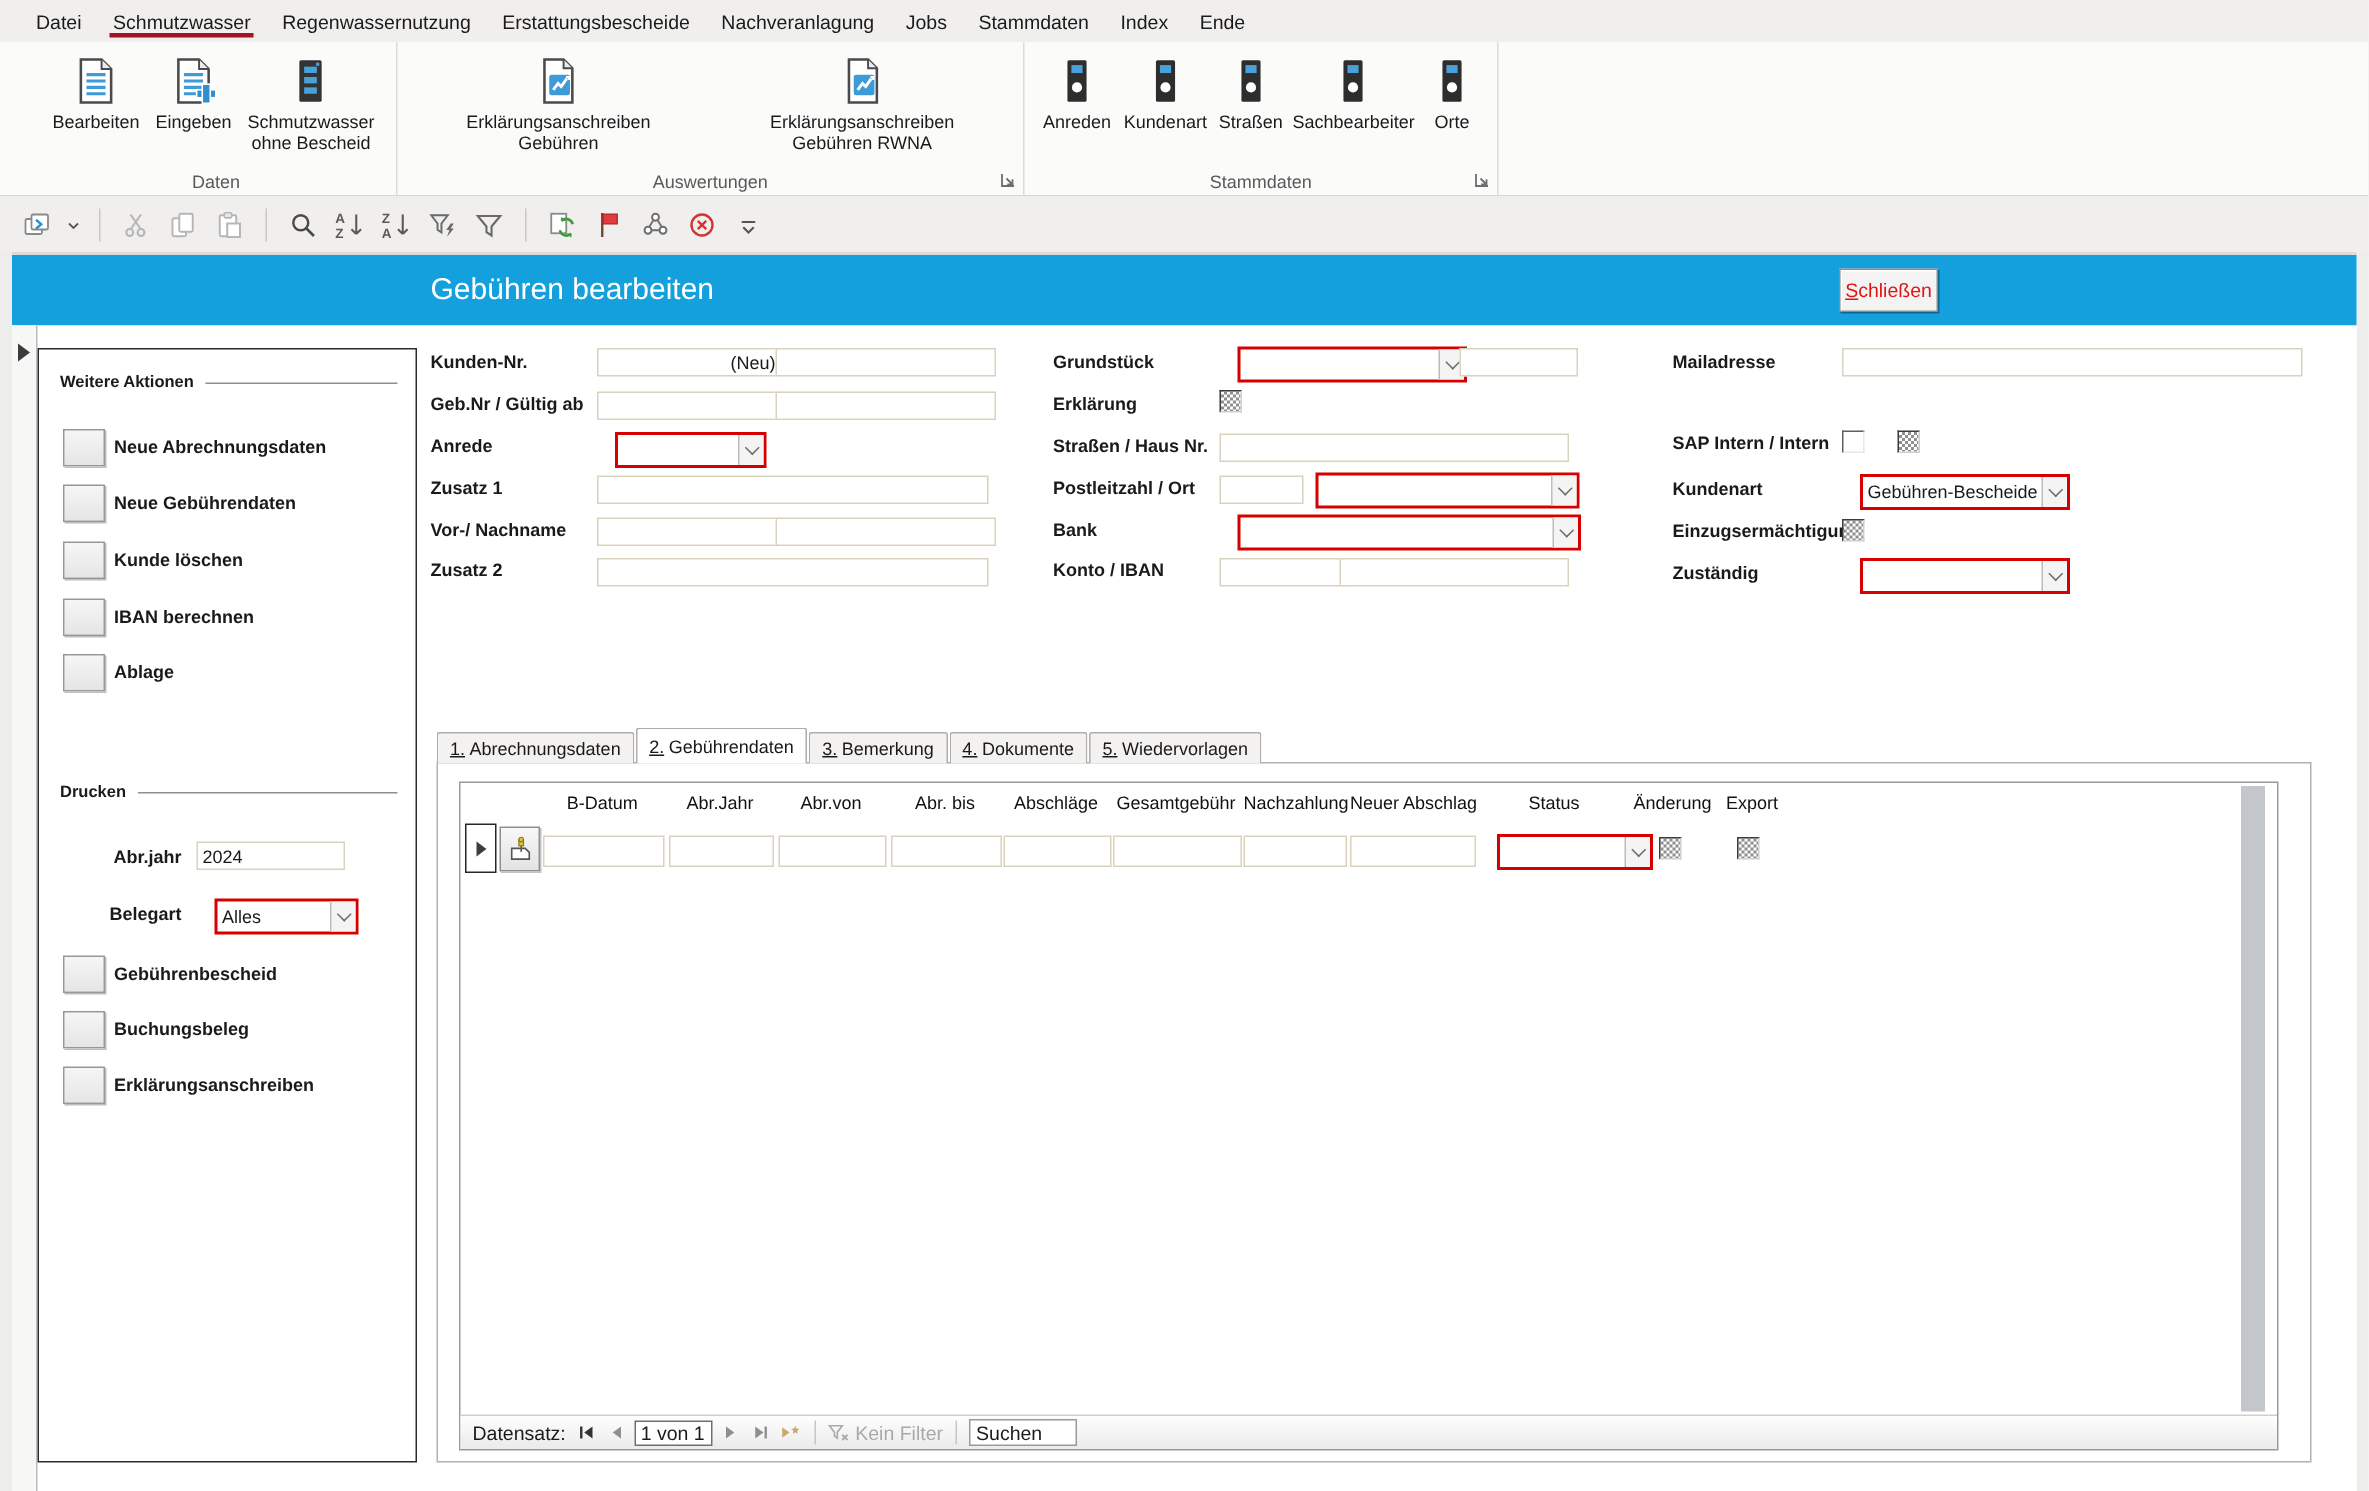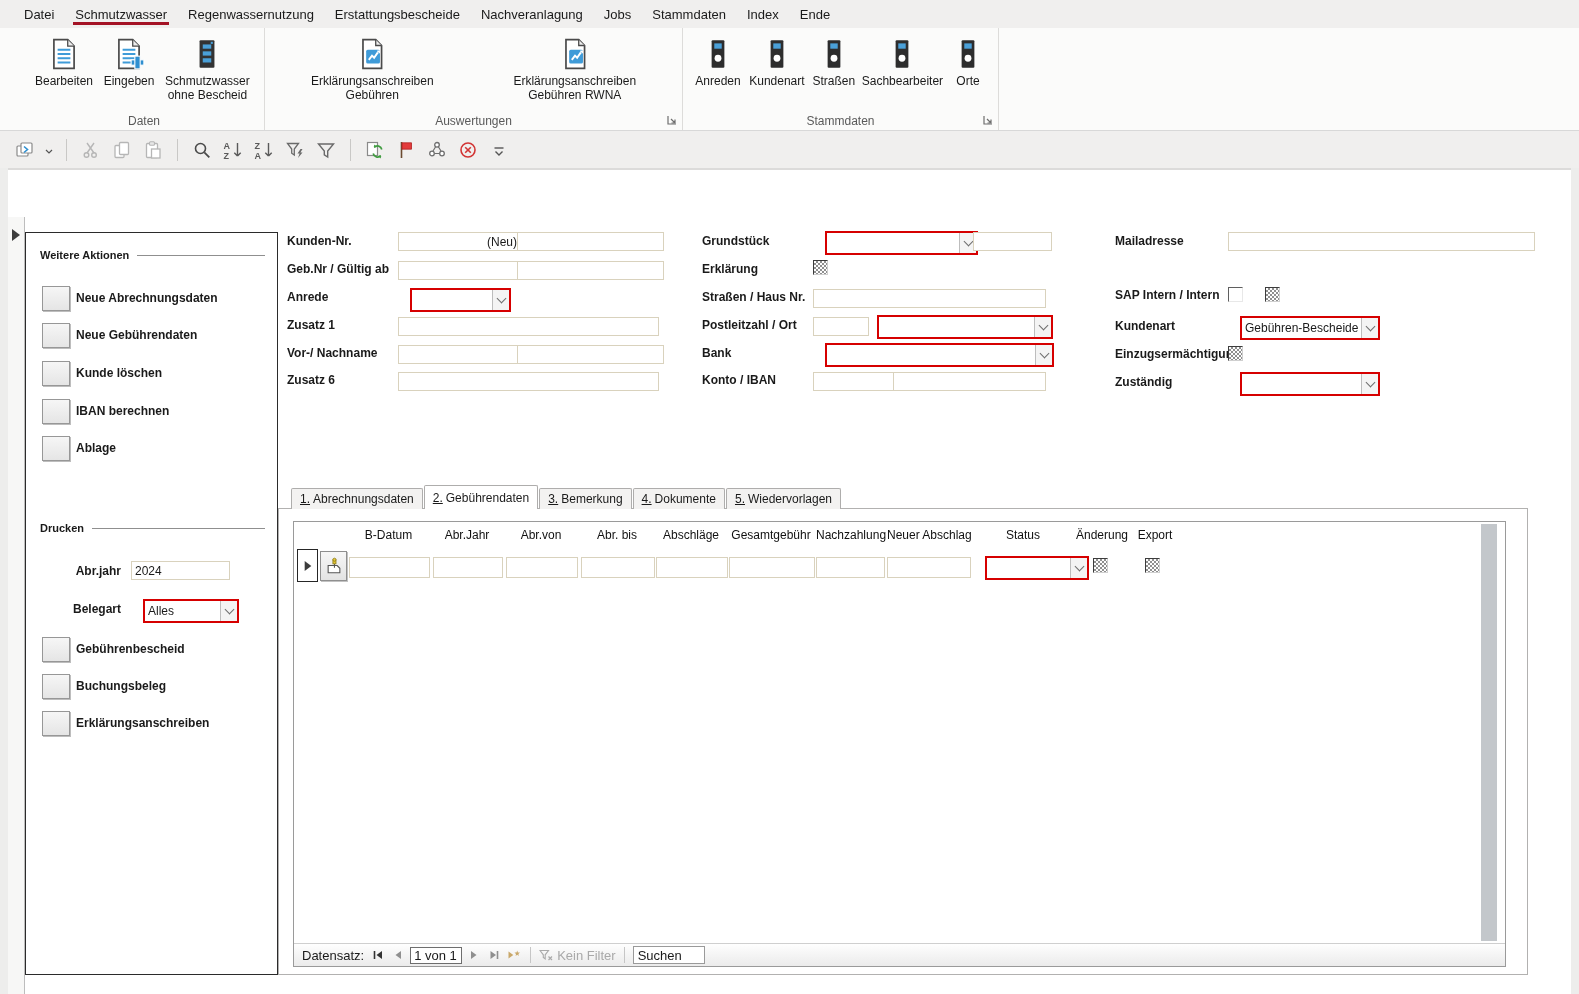--- a/index.html
+++ b/index.html
@@ -53,21 +53,21 @@
   .combo .cbtn{width:16px;border-left:1px solid #bdbdbd;background:#f4f4f4;display:flex;align-items:center;justify-content:center;}
   .chev{width:6px;height:6px;border-right:1.6px solid #6e6e6e;border-bottom:1.6px solid #6e6e6e;transform:rotate(45deg);margin-top:-3px;}
   .cb{position:absolute;width:13px;height:13px;background:#fff;border:1px solid;border-color:#5f5f5f #e8e8e8 #e8e8e8 #5f5f5f;}
   .cb.hatched{background:repeating-conic-gradient(#8f8f8f 0% 25%,#fdfdfd 0% 50%) 0 0/4px 4px;border-color:#3c3c3c #cfcfcf #cfcfcf #3c3c3c;}
   
   .tabstrip{left:291px;top:486px;height:23px;display:flex;align-items:flex-end;z-index:3;}
   .tab{height:20px;padding:0 8px;background:#f3f2f1;border:1px solid #aeadac;border-bottom:none;
      display:flex;align-items:center;font-size:12px;margin-right:1px;border-radius:2px 2px 0 0;white-space:nowrap;}
   .tab .num{text-decoration:underline;margin-right:3px;}
   .tab.active{height:23px;background:#fff;position:relative;z-index:4;}
-  .tabpage{left:278px;top:508px;width:1250px;height:467px;background:#fff;border:1px solid #b2b1b0;z-index:2;}
+  .tabpage{left:291px;top:508px;width:1250px;height:467px;background:#fff;border:1px solid #b2b1b0;z-index:2;}
   .subform{position:absolute;left:14px;top:12px;width:1211px;height:444px;border:1px solid #9a9a9a;background:#fff;}
   .ghead{position:absolute;top:6px;font-size:12px;color:#111;text-align:center;white-space:nowrap;}
   .gfield{position:absolute;top:35px;height:19px;background:#fff;border:1px solid #d9d2bd;}
   .gsel{position:absolute;left:3px;top:27px;width:19px;height:31px;background:#fff;border:1px solid #262626;
      display:flex;align-items:center;justify-content:center;}
   .pinbtn{position:absolute;left:26px;top:29px;width:25px;height:28px;background:linear-gradient(#f7f7f7,#e3e3e3);
      border:1px solid #8f8f8f;box-shadow:1px 1px 0 #c2c2c2;display:flex;align-items:center;justify-content:center;}
   .vscroll{position:absolute;left:1187px;top:2px;width:16px;height:417px;background:#c3c7cb;}
   .navbar{position:absolute;left:0;right:0;bottom:0;height:22px;border-top:1px solid #cfcfcf;
      background:linear-gradient(#fefefe,#ebebeb);display:flex;align-items:center;font-size:13px;padding-left:8px;gap:4px;}
@@ -389,20 +389,26 @@
         <svg width="20" height="20">
           <use href="#sy-more"></use>
         </svg>
       </span>
   </div>
 
   <div class="abs topline"></div>
   <div class="abs edgeL"></div>
   <div class="abs edgeR"></div>
 
+  <div class="abs titlebar" style="background:#14a0dd">
+    <div class="t">Gebühren bearbeiten</div>
+    <div class="close-btn">
+      <span><span class="accel">S</span><span>chließen</span></span>
+    </div>
+  </div>
 
   <div class="abs mainform"></div>
   <div class="abs recsel-col"></div>
   <svg class="abs recsel-arrow">
       <use href="#sy-arrow"></use>
     </svg>
 
   <div class="abs sidepanel">
     <div class="sheading" style="left:14px;top:16px;width:225px">
       <span>Weitere Aktionen</span>
@@ -460,21 +466,21 @@
       </div>
   </div>
 
   <div class="flabel" style="left:287px;top:318px">Zusatz 1</div>
   <div class="tfield" style="left:398px;top:317px;width:253px"></div>
 
   <div class="flabel" style="left:287px;top:346px">Vor-/ Nachname</div>
   <div class="tfield" style="left:398px;top:345px;width:114px"></div>
   <div class="tfield" style="left:517px;top:345px;width:139px"></div>
 
-  <div class="flabel" style="left:287px;top:373px">Zusatz 6</div>
+  <div class="flabel" style="left:287px;top:373px">Zusatz 2</div>
   <div class="tfield" style="left:398px;top:372px;width:253px"></div>
 
   <div class="flabel" style="left:702px;top:234px">Grundstück</div>
   <div class="combo red" style="left:813px;top:231px;width:149px">
     <div class="ctext"></div>
       <div class="cbtn">
         <i class="chev"></i>
       </div>
   </div>
   <div class="tfield" style="left:973px;top:232px;width:71px"></div>

